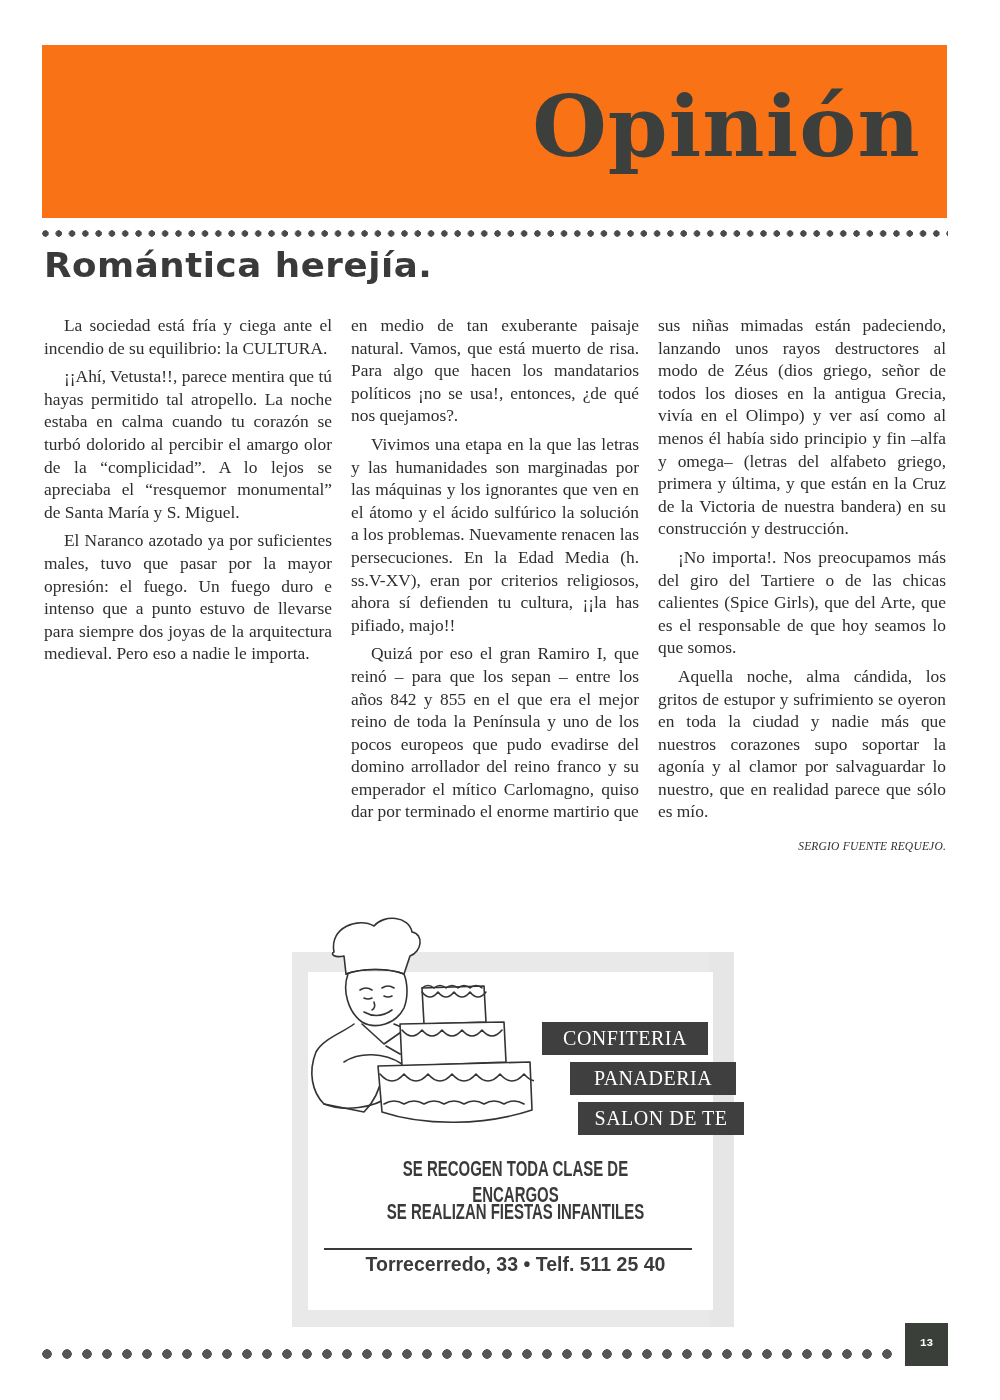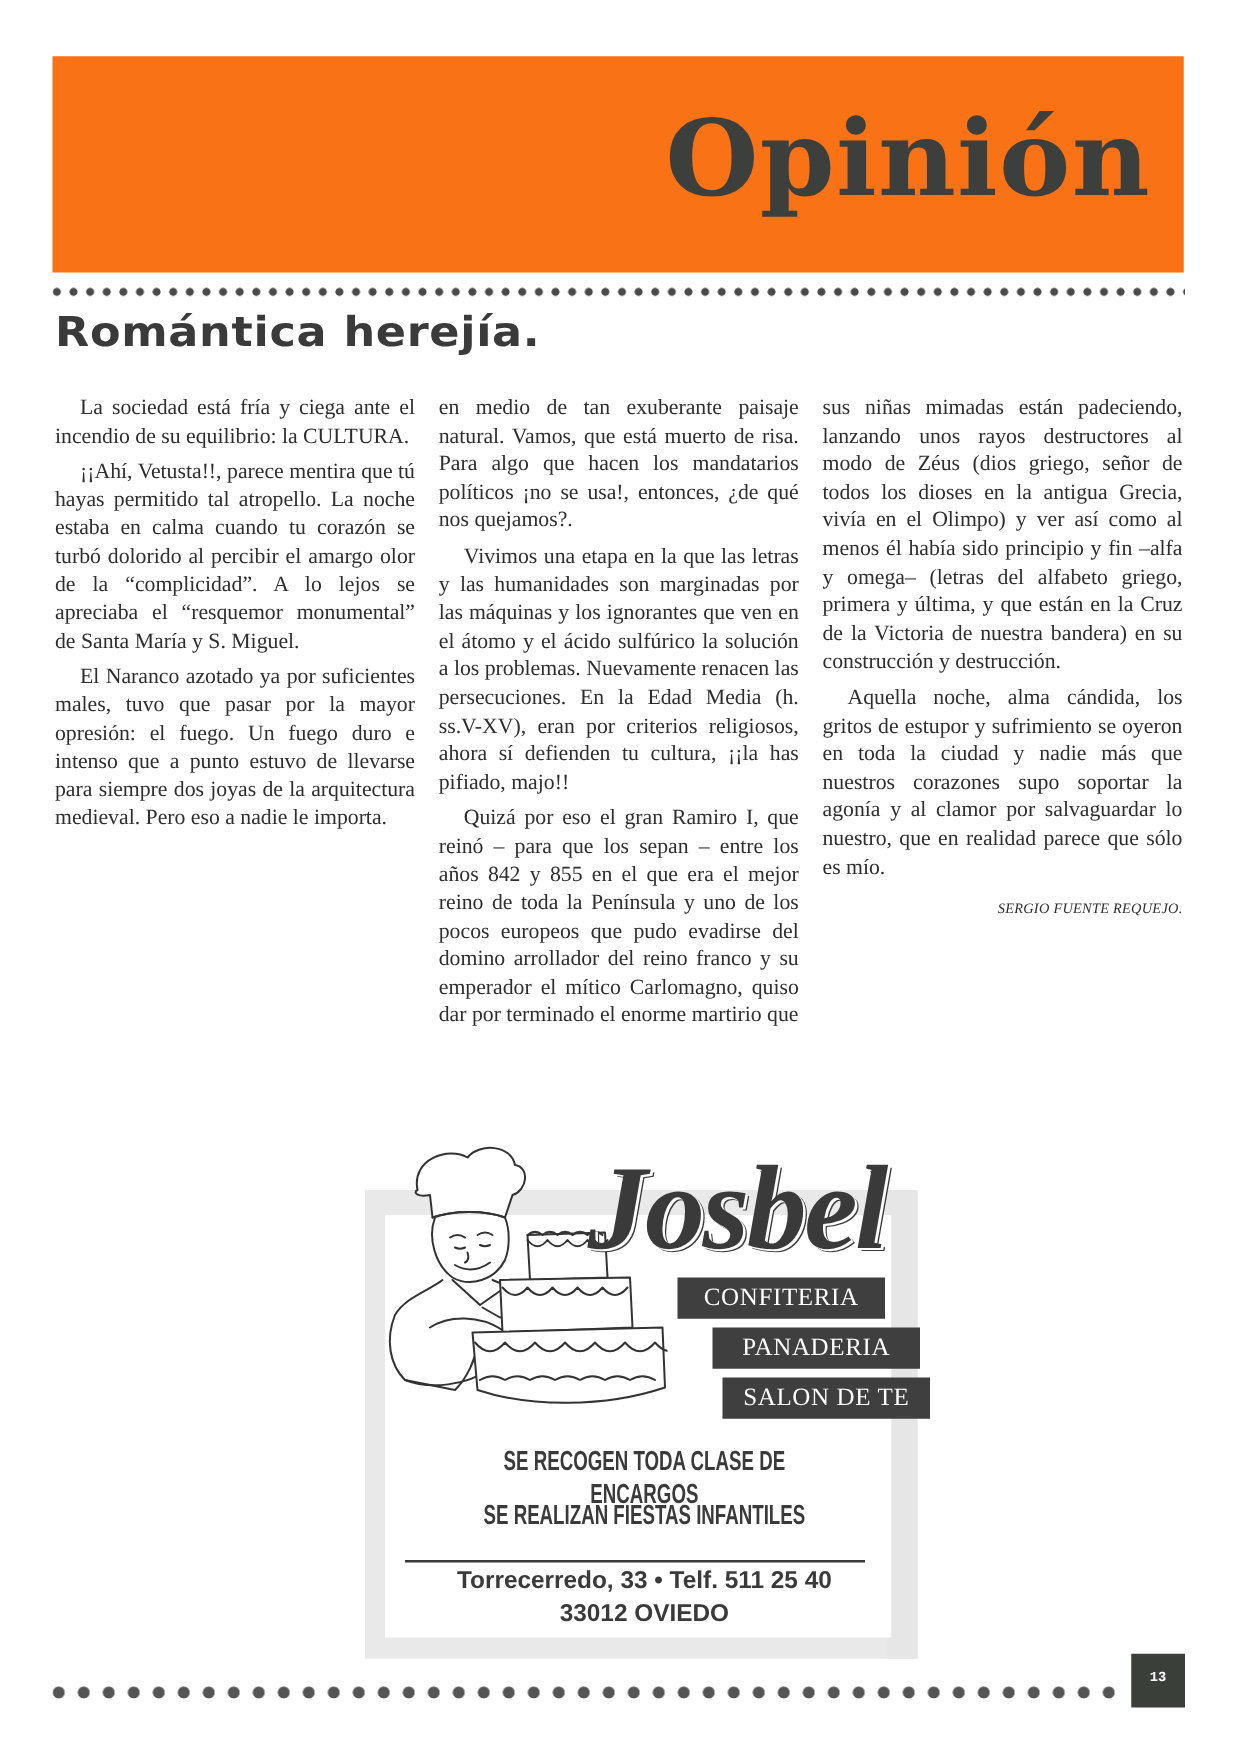--- a/index.html
+++ b/index.html
@@ -114,20 +114,21 @@
     <p>¡¡Ahí, Vetusta!!, parece mentira que tú hayas permitido tal atropello. La noche estaba en calma cuando tu corazón se turbó dolorido al percibir el amargo olor de la “complicidad”. A lo lejos se apreciaba el “resquemor monumental” de Santa María y S. Miguel.</p>
     <p>El Naranco azotado ya por suficientes males, tuvo que pasar por la mayor opresión: el fuego. Un fuego duro e intenso que a punto estuvo de llevarse para siempre dos joyas de la arquitectura medieval. Pero eso a nadie le importa.</p>
   </div>
   <div class="col">
     <p class="noindent">en medio de tan exuberante paisaje natural. Vamos, que está muerto de risa. Para algo que hacen los mandatarios políticos ¡no se usa!, entonces, ¿de qué nos quejamos?.</p>
     <p>Vivimos una etapa en la que las letras y las humanidades son marginadas por las máquinas y los ignorantes que ven en el átomo y el ácido sulfúrico la solución a los problemas. Nuevamente renacen las persecuciones. En la Edad Media (h. ss.V-XV), eran por criterios religiosos, ahora sí defienden tu cultura, ¡¡la has pifiado, majo!!</p>
     <p>Quizá por eso el gran Ramiro I, que reinó – para que los sepan – entre los años 842 y 855 en el que era el mejor reino de toda la Península y uno de los pocos europeos que pudo evadirse del domino arrollador del reino franco y su emperador el mítico Carlomagno, quiso dar por terminado el enorme martirio que</p>
   </div>
   <div class="col">
     <p class="noindent">sus niñas mimadas están padeciendo, lanzando unos rayos destructores al modo de Zéus (dios griego, señor de todos los dioses en la antigua Grecia, vivía en el Olimpo) y ver así como al menos él había sido principio y fin –alfa y omega– (letras del alfabeto griego, primera y última, y que están en la Cruz de la Victoria de nuestra bandera) en su construcción y destrucción.</p>
+    <p>¡No importa!. Nos preocupamos más del giro del Tartiere o de las chicas calientes (Spice Girls), que del Arte, que es el responsable de que hoy seamos lo que somos.</p>
     <p>Aquella noche, alma cándida, los gritos de estupor y sufrimiento se oyeron en toda la ciudad y nadie más que nuestros corazones supo soportar la agonía y al clamor por salvaguardar lo nuestro, que en realidad parece que sólo es mío.</p>
     <div class="signature">SERGIO FUENTE REQUEJO.</div>
   </div>
 </div>
 
 <div class="ad">
   <div class="ad-frame-gray"></div>
   <div class="ad-gray-strip-r"></div>
   <div class="ad-frame-white"></div>
 
@@ -154,27 +155,25 @@
     <path d="M118 76 q6 -5 12 0 q6 -5 12 0 q6 -5 12 0 q6 -5 12 0 q6 -5 12 0"></path>
 
     <path d="M96 112 L200 110 L202 150 L98 154 Z" fill="#fff"></path>
     <path d="M98 118 q10 12 20 0 q10 12 20 0 q10 12 20 0 q10 12 20 0 q10 12 20 0"></path>
 
     <path d="M74 154 L226 150 L228 198 C180 214 120 214 78 200 Z" fill="#fff"></path>
     <path d="M76 162 q12 14 24 0 q12 14 24 0 q12 14 24 0 q12 14 24 0 q12 14 24 0 q12 14 24 0 q12 14 24 0"></path>
     <path d="M80 192 q10 -6 20 0 q10 -6 20 0 q10 -6 20 0 q10 -6 20 0 q10 -6 20 0 q10 -6 20 0 q10 -6 20 0"></path>
   </svg>
 
-  <div class="brand">Josbel</div>
 
   <div class="tag tag1">CONFITERIA</div>
   <div class="tag tag2">PANADERIA</div>
   <div class="tag tag3">SALON DE TE</div>
 
   <div class="ad-line ad-cond l1">SE RECOGEN TODA CLASE DE ENCARGOS</div>
   <div class="ad-line ad-cond l2">SE REALIZAN FIESTAS INFANTILES</div>
   <div class="ad-rule"></div>
   <div class="ad-line l3">Torrecerredo, 33  •  Telf. 511 25 40</div>
-  <div class="ad-line l4">33012 OVIEDO</div>
 </div>
 
 <div class="dots-bottom"></div>
 <div class="page-number">13</div>
 
 </body></html>

